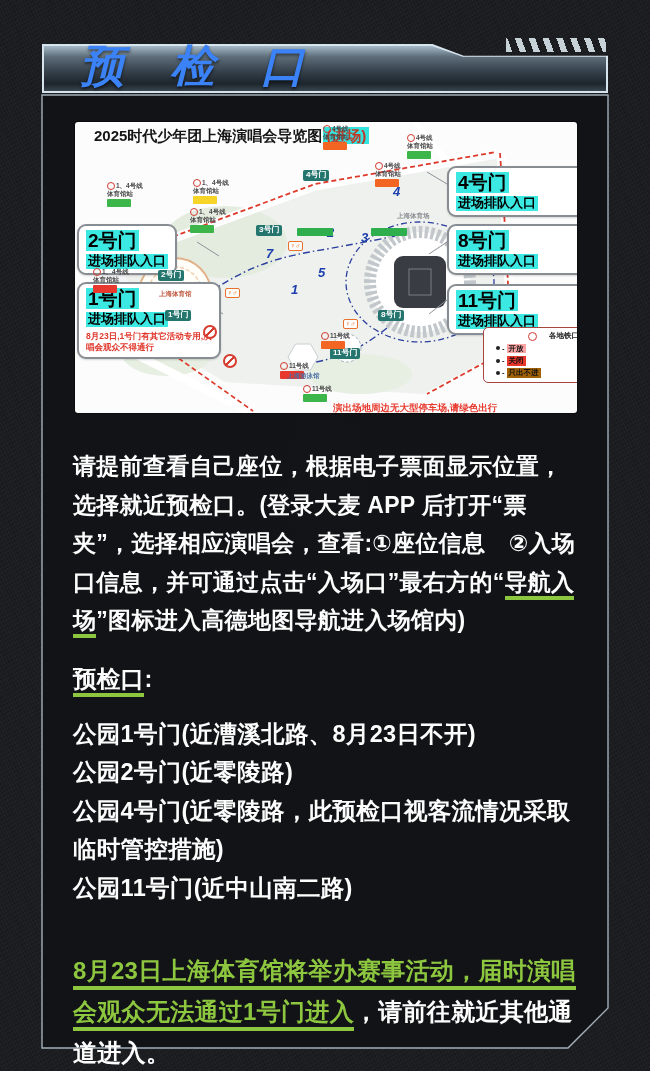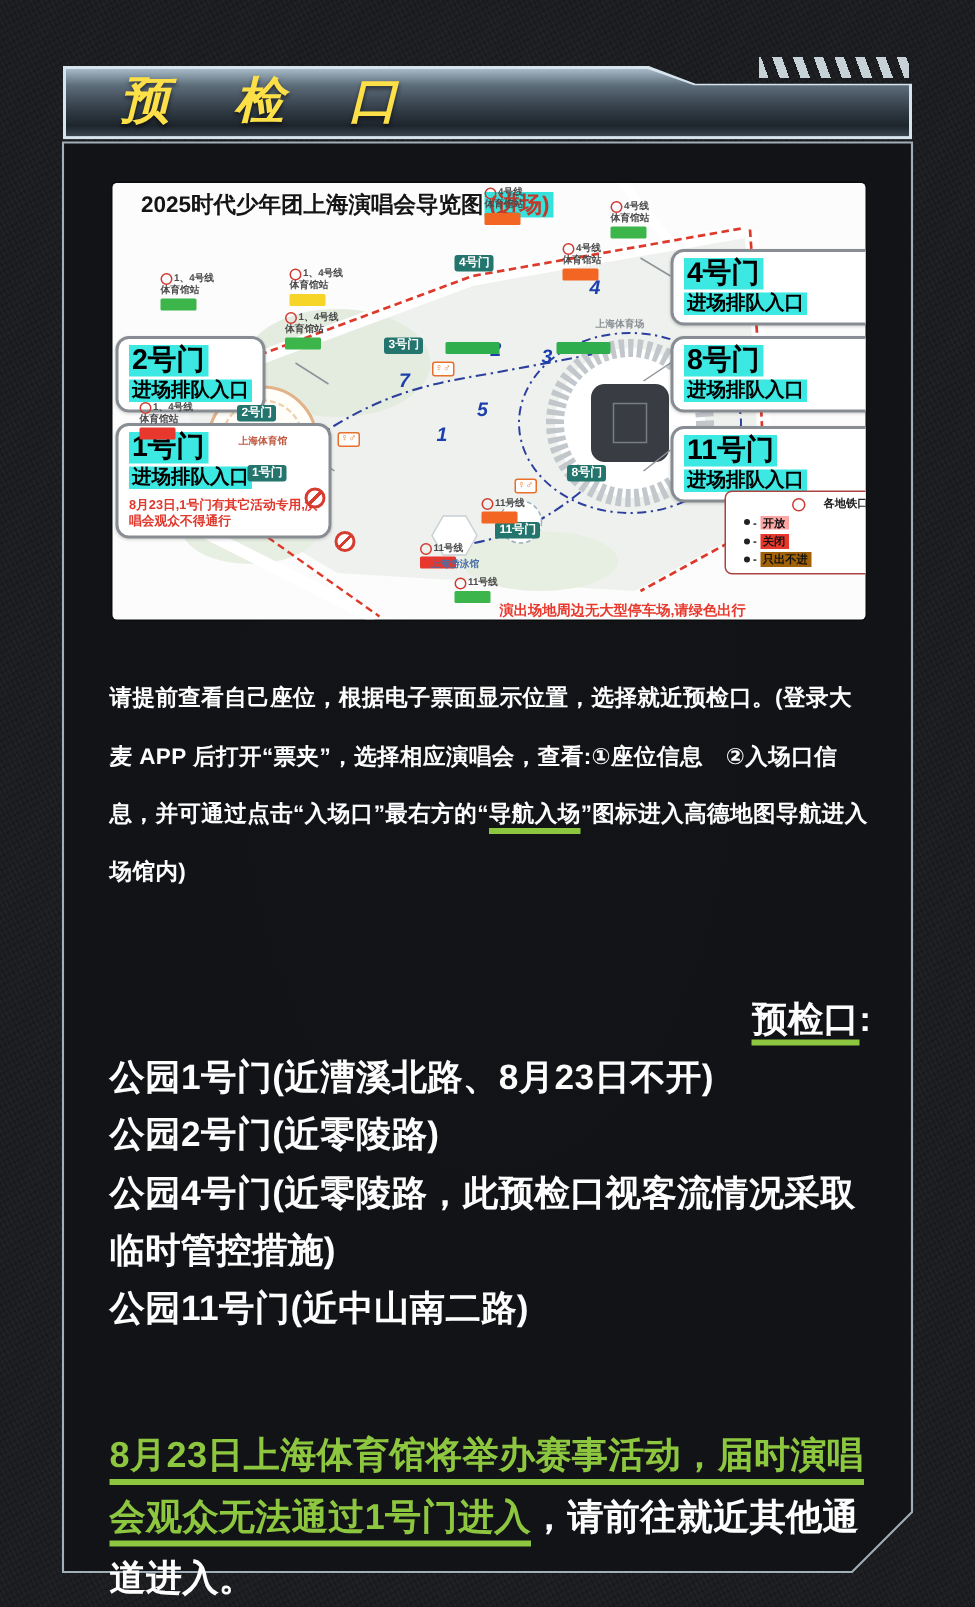--- a/index.html
+++ b/index.html
@@ -15,21 +15,21 @@
   
   .panel-svg{position:absolute;left:0;top:0;width:650px;height:1071px;}
   
   .header{position:absolute;left:42px;top:44px;width:566px;height:49px;}
   .header-border{position:absolute;inset:0;background:#d6e4ee;
     clip-path:polygon(0% 0%,69% 0%,74.5% 24%,100% 24%,100% 100%,0% 100%);}
   .header-fill{position:absolute;inset:2px;
     background:linear-gradient(180deg,#a7bac7 0%,#5d6d7a 24%,#343f49 58%,#1d252c 84%,#3a454f 100%);
     clip-path:polygon(0% 0%,69% 0%,74.5% 24%,100% 24%,100% 100%,0% 100%);}
   .header-title{position:absolute;left:38px;top:50%;transform:translateY(-54%);
-    font-size:33px;font-weight:bold;font-style:italic;color:#fde047;letter-spacing:17px;
+    font-size:44px;font-weight:bold;font-style:italic;color:#3b82f6;letter-spacing:17px;
     text-shadow:0 2px 3px rgba(0,0,0,.55);white-space:nowrap;}
   .stripes{position:absolute;left:506px;top:38px;width:100px;height:14px;
     background:repeating-linear-gradient(70deg,#c7d1d8 0 6px,rgba(0,0,0,0) 6px 13px);}
   
   .map{position:absolute;left:75px;top:122px;width:502px;height:291px;background:#fbfcfb;
     border-radius:3px;overflow:hidden;box-shadow:0 0 0 1px rgba(0,0,0,.35);}
   .map svg.base{position:absolute;left:0;top:0;}
   .map-title{position:absolute;left:8px;top:5px;font-size:15px;font-weight:800;color:#151515;white-space:nowrap;margin-left:11px;}
   .map-title .hl{background:#35e3dd;color:#c0392b;padding:0 3px;margin-left:1px;}
   .callout{position:absolute;background:#ffffff;border:2px solid #878d93;border-radius:9px;
@@ -59,25 +59,25 @@
   #note2{left:258px;top:260px;}
   .pmark{position:absolute;color:#1d3fae;font-weight:800;font-style:italic;font-size:13px;}
   .rr{position:absolute;background:#fff;border:1px solid #e8702a;color:#e8702a;font-size:7px;
     padding:0 1px;border-radius:2px;font-weight:700;line-height:1.2;}
   .noentry{position:absolute;width:10px;height:10px;border:2px solid #d63c2f;border-radius:50%;
     background:linear-gradient(135deg,rgba(0,0,0,0) 42%,#d63c2f 42%,#d63c2f 58%,rgba(0,0,0,0) 58%),#fff;}
   .green-tag{position:absolute;background:#2fae4e;width:36px;height:8px;border-radius:1px;}
   .vlabel{position:absolute;font-size:6.5px;font-weight:700;white-space:nowrap;}
   
   .intro{position:absolute;left:73px;top:447px;width:508px;margin:0;
-    font-size:15px;line-height:38.5px;color:#fdfdfd;font-weight:600;letter-spacing:.3px;}
+    font-size:23px;line-height:38.5px;color:#fdfdfd;font-weight:600;letter-spacing:.3px;}
   .u-green{border-bottom:4px solid #8dc63f;padding-bottom:1px;}
   .checkpoints{position:absolute;left:73px;top:660px;width:508px;
     font-size:23.5px;line-height:38.5px;color:#fdfdfd;font-weight:600;letter-spacing:.3px;}
-  .cp-heading{margin-bottom:0;text-align:right;}
+  .cp-heading{margin-bottom:16px;}
   .footer{position:absolute;left:73px;top:950px;width:512px;margin:0;
     font-size:24px;line-height:41px;font-weight:700;color:#fdfdfd;letter-spacing:.3px;}
   .footer .fg{color:#8dc63f;border-bottom:4px solid #8dc63f;padding-bottom:2px;}
 </style>
 </head>
 <body>
 
 <svg class="panel-svg" viewBox="0 0 650 1071">
   <polygon points="42,95 608,95 608,1008 568,1048 42,1048" fill="#121316" stroke="#a9b7c1" stroke-width="1.4" opacity="0.95"></polygon>
 </svg>

